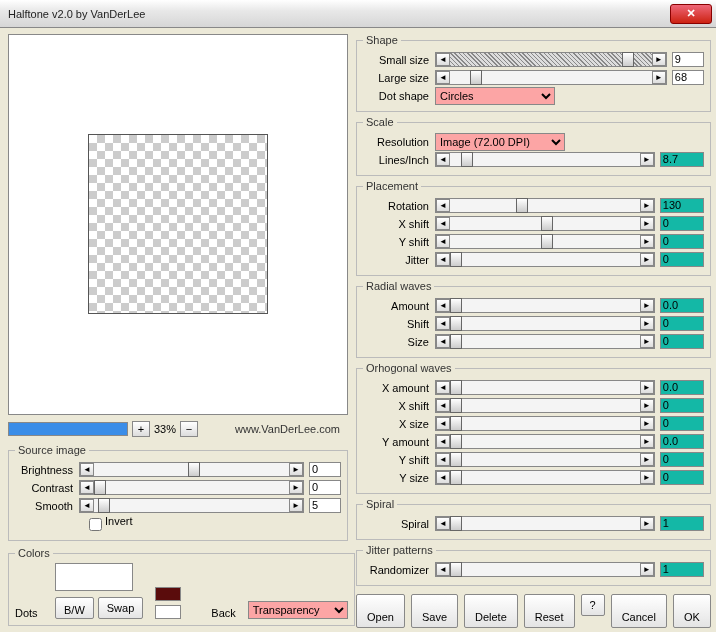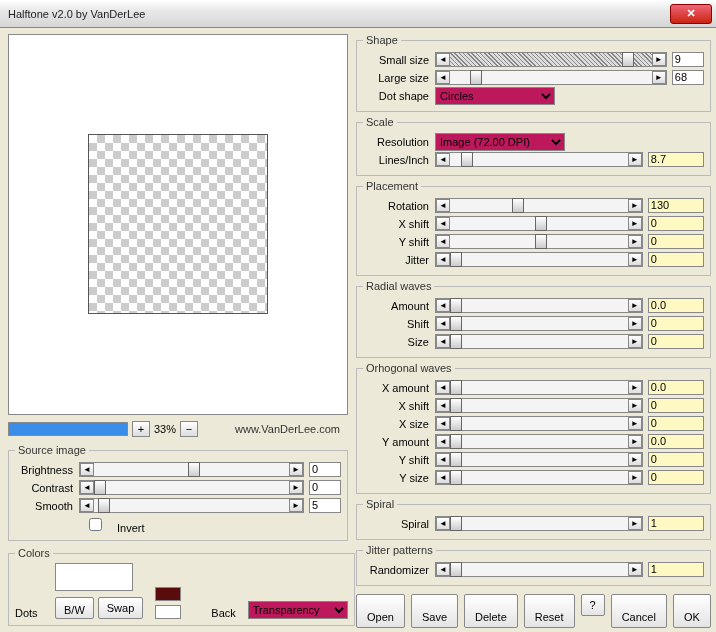--- a/index.html
+++ b/index.html
@@ -28,29 +28,29 @@
   fieldset { border:1px solid #bbb; margin:0; padding:4px 6px 6px 6px; background:#ece9d8;}
   legend { padding:0 3px; color:#333;}
   .row { display:flex; align-items:center; height:17px; gap:2px; margin:1px 0;}
   .lbl { text-align:right; flex:0 0 62px; padding-right:4px;}
   .lbl-w { text-align:right; flex:0 0 70px; padding-right:4px;}
   .slider { flex:1; height:15px; border:1px solid #888; background:#f4f4f4; display:flex; align-items:center; position:relative;}
   .arrow { width:14px; height:13px; border:1px solid #888; background:linear-gradient(#fff,#ddd); display:flex; align-items:center; justify-content:center; font-size:8px; cursor:pointer; line-height:1;}
   .track { flex:1; height:13px; position:relative; }
   .thumb { position:absolute; top:-1px; width:12px; height:15px; border:1px solid #666; background:linear-gradient(#fff,#ccc);}
   .val { width:32px; height:15px; border:1px solid #888; background:#fff; padding:0 2px; text-align:left; margin-left:3px;}
-  .val-w { width:56px; height:15px; border:1px solid #888; background:#fef9c3; padding:0 2px; text-align:left; margin-left:3px;}
-  select, .combo { height:18px; border:1px solid #888; background:#be185d; font-size:11px;}
+  .val-w { width:44px; height:15px; border:1px solid #888; background:#14b8a6; padding:0 2px; text-align:left; margin-left:3px;}
+  select, .combo { height:18px; border:1px solid #888; background:#fca5a5; font-size:11px;}
   .btn { height:22px; border:1px solid #888; background:linear-gradient(#fff,#e4e4e4); padding:16px 10px; cursor:pointer; border-radius:2px;}
   .btn-row { display:flex; gap:6px; justify-content:flex-end; padding-top:4px;}
   .colors-row { display:flex; align-items:flex-end; gap:12px;}
   .swatch-big { width:78px; height:28px; border:1px solid #888; background:#fff;}
   .swatch-small { width:26px; height:14px; border:1px solid #888;}
   .hatched { background: repeating-linear-gradient(45deg,#888,#888 1px,#ddd 1px,#ddd 3px);}
-  .chk { display:flex; align-items:flex-end; gap:12px; margin-left:70px;}
+  .chk { display:flex; align-items:flex-start; gap:0; margin-left:70px;}
 </style>
 </head>
 <body>
 
 <div class="titlebar">
   <span class="title">Halftone v2.0 by VanDerLee</span>
   <div class="close-btn">
       <span>✕</span>
     </div>
 </div>

